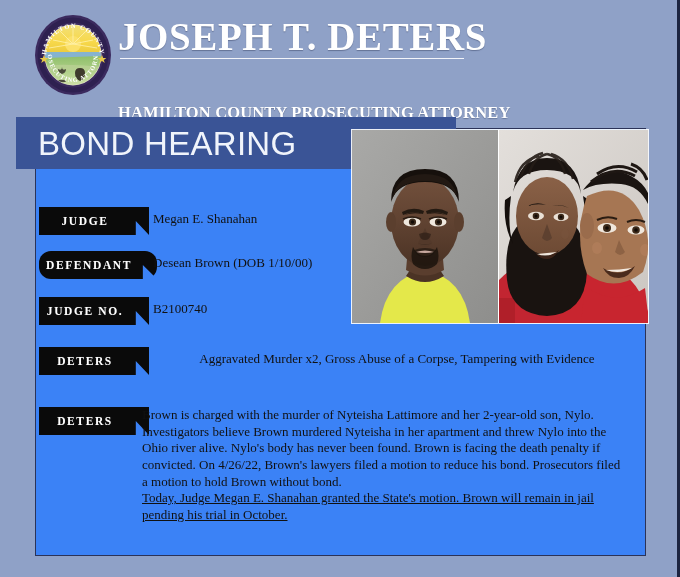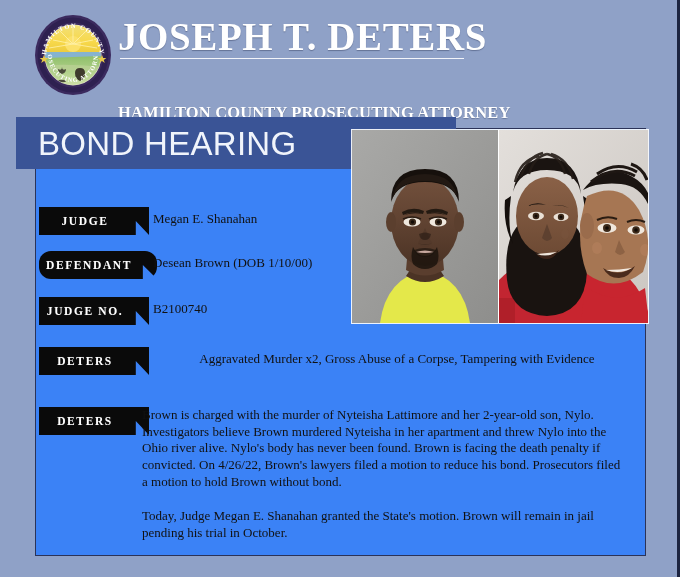--- a/index.html
+++ b/index.html
@@ -143,21 +143,21 @@
     position: absolute;
     left: 117px;
     font-family: "Liberation Serif", serif;
     font-size: 13px;
     color: #111111;
     line-height: 1.28;
     width: 488px;
   }
   .value.wide { width: 492px; }
   .value p { margin: 0; }
-  .value p + p { margin-top: 18px; }
+  .value p + p { margin-top: 0; text-decoration: underline; }
 
   #row-judge     { top: 78px; }
   #row-defendant { top: 122px; }
   #row-case      { top: 168px; }
   #row-charges   { top: 218px; }
   #row-update    { top: 278px; }
 
   #row-judge .value, #row-defendant .value, #row-case .value { top: 4px; }
   #row-charges .value { top: 4px; left: 112px; width: 498px; text-align: center; }
   #row-update .value  { top: 0px; left: 106px; width: 485px; }

